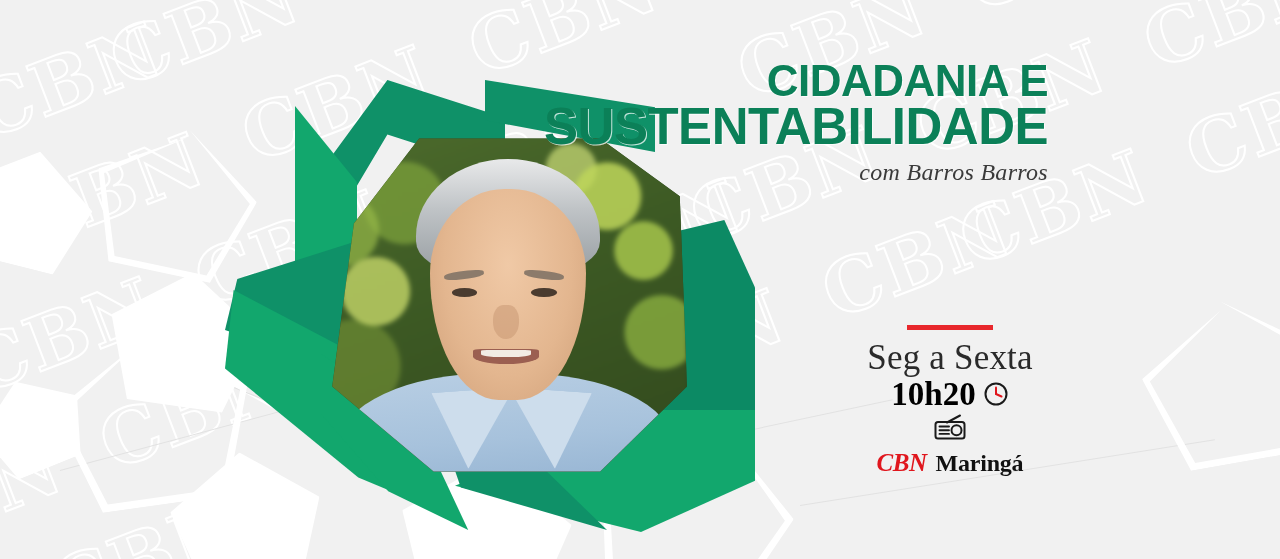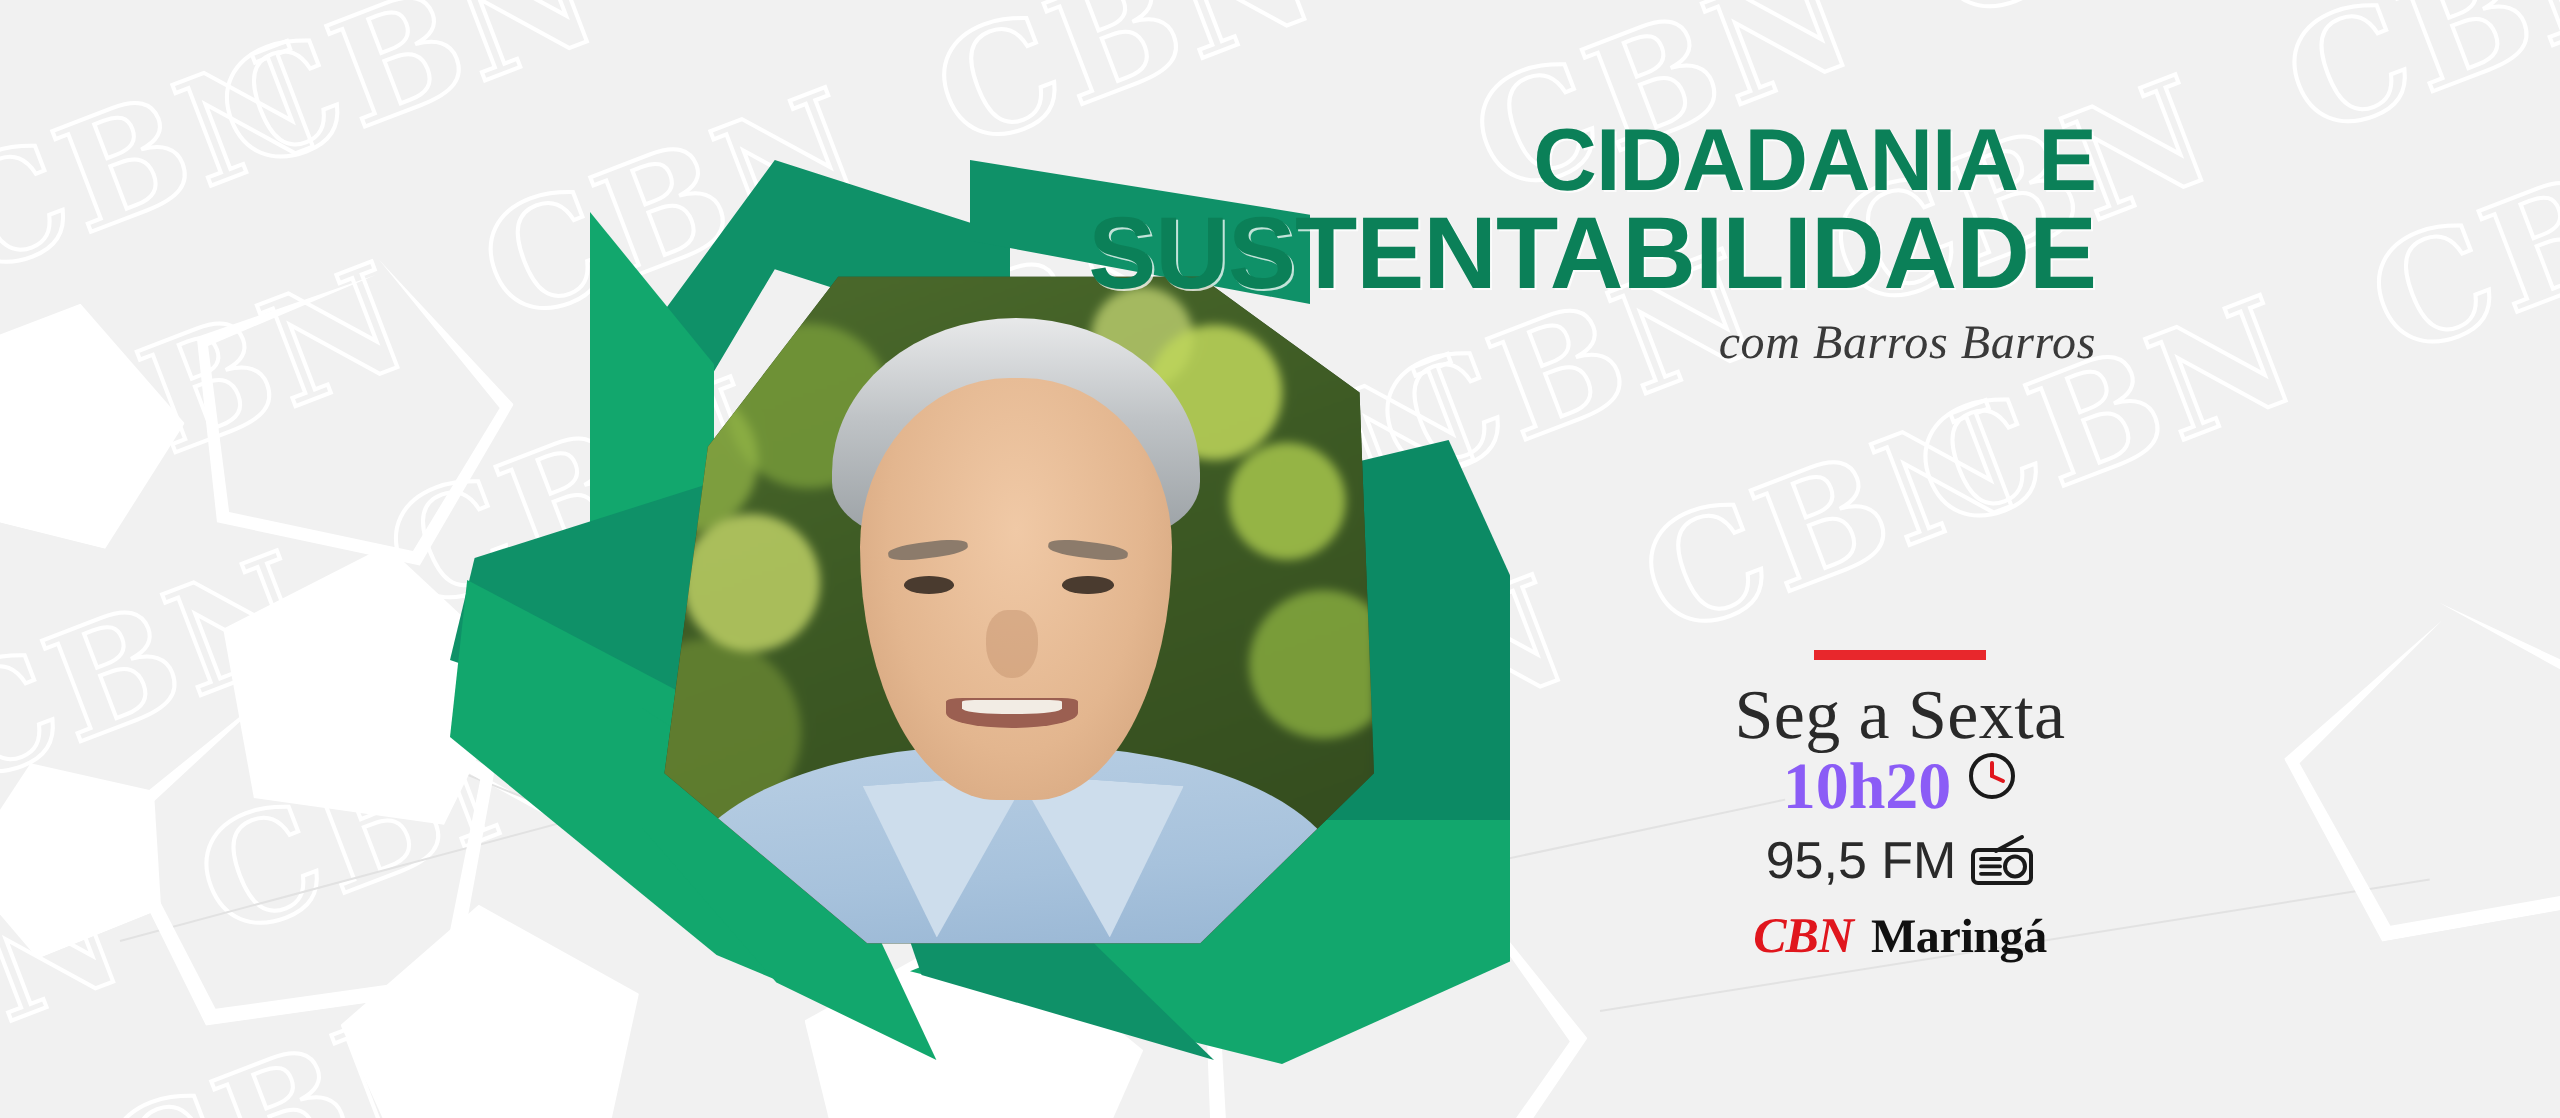--- a/index.html
+++ b/index.html
@@ -205,25 +205,25 @@
     margin:0 auto 12px auto;
   }
   .sched-days {
     font-family:"Liberation Serif", serif;
     font-size:35px;
     color:#2a2a2a;
     letter-spacing:.2px;
     line-height:31px;
   }
   .sched-time {
-    display:flex; justify-content:center; gap:7px;
+    display:flex; align-items:center; justify-content:center; gap:7px;
     font-family:"Liberation Serif", serif;
     font-weight:700;
     font-size:33px;
-    color:#8b5cf6;
+    color:#000000;
     line-height:38px;
     margin-top:2px;
   }
   .sched-freq {
     display:flex; align-items:center; justify-content:center; gap:7px;
     font-family:"Liberation Sans", sans-serif;
     font-size:26px;
     color:#2a2a2a;
     line-height:32px;
     margin-top:1px;
@@ -378,21 +378,20 @@
       <span class="icon">
         <svg width="26" height="26" viewBox="0 0 26 26">
           <circle cx="13" cy="13" r="10.5" fill="none" stroke="#1a1a1a" stroke-width="2"></circle>
           <line x1="13" y1="13" x2="13" y2="6.5" stroke="#e0161d" stroke-width="2" stroke-linecap="round"></line>
           <line x1="13" y1="13" x2="18.5" y2="15.5" stroke="#e0161d" stroke-width="2" stroke-linecap="round"></line>
         </svg>
       </span>
     </div>
 
     <div class="sched-freq">
-      <span>95,5 FM</span>
       <span class="icon">
         <svg width="32" height="26" viewBox="0 0 32 26">
           <line x1="13" y1="8.5" x2="26" y2="1.5" stroke="#1a1a1a" stroke-width="2" stroke-linecap="round"></line>
           <rect x="1.5" y="8" width="29" height="16.5" rx="2.5" fill="none" stroke="#1a1a1a" stroke-width="2"></rect>
           <line x1="5.5" y1="12.5" x2="15" y2="12.5" stroke="#1a1a1a" stroke-width="1.9" stroke-linecap="round"></line>
           <line x1="5.5" y1="16.2" x2="15" y2="16.2" stroke="#1a1a1a" stroke-width="1.9" stroke-linecap="round"></line>
           <line x1="5.5" y1="19.9" x2="15" y2="19.9" stroke="#1a1a1a" stroke-width="1.9" stroke-linecap="round"></line>
           <circle cx="22.5" cy="16.2" r="5" fill="none" stroke="#1a1a1a" stroke-width="2"></circle>
         </svg>
       </span>

